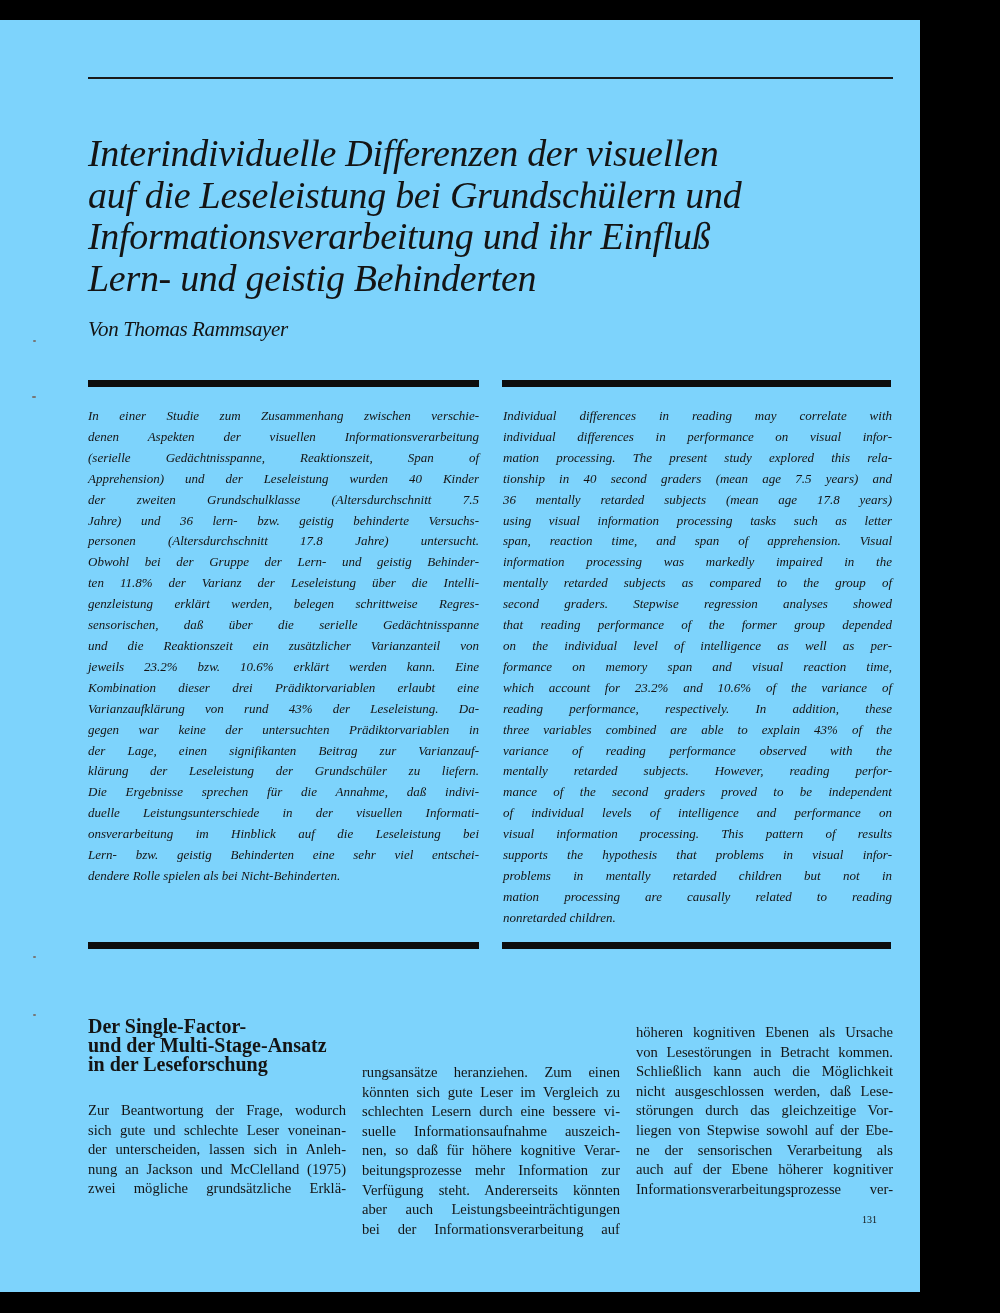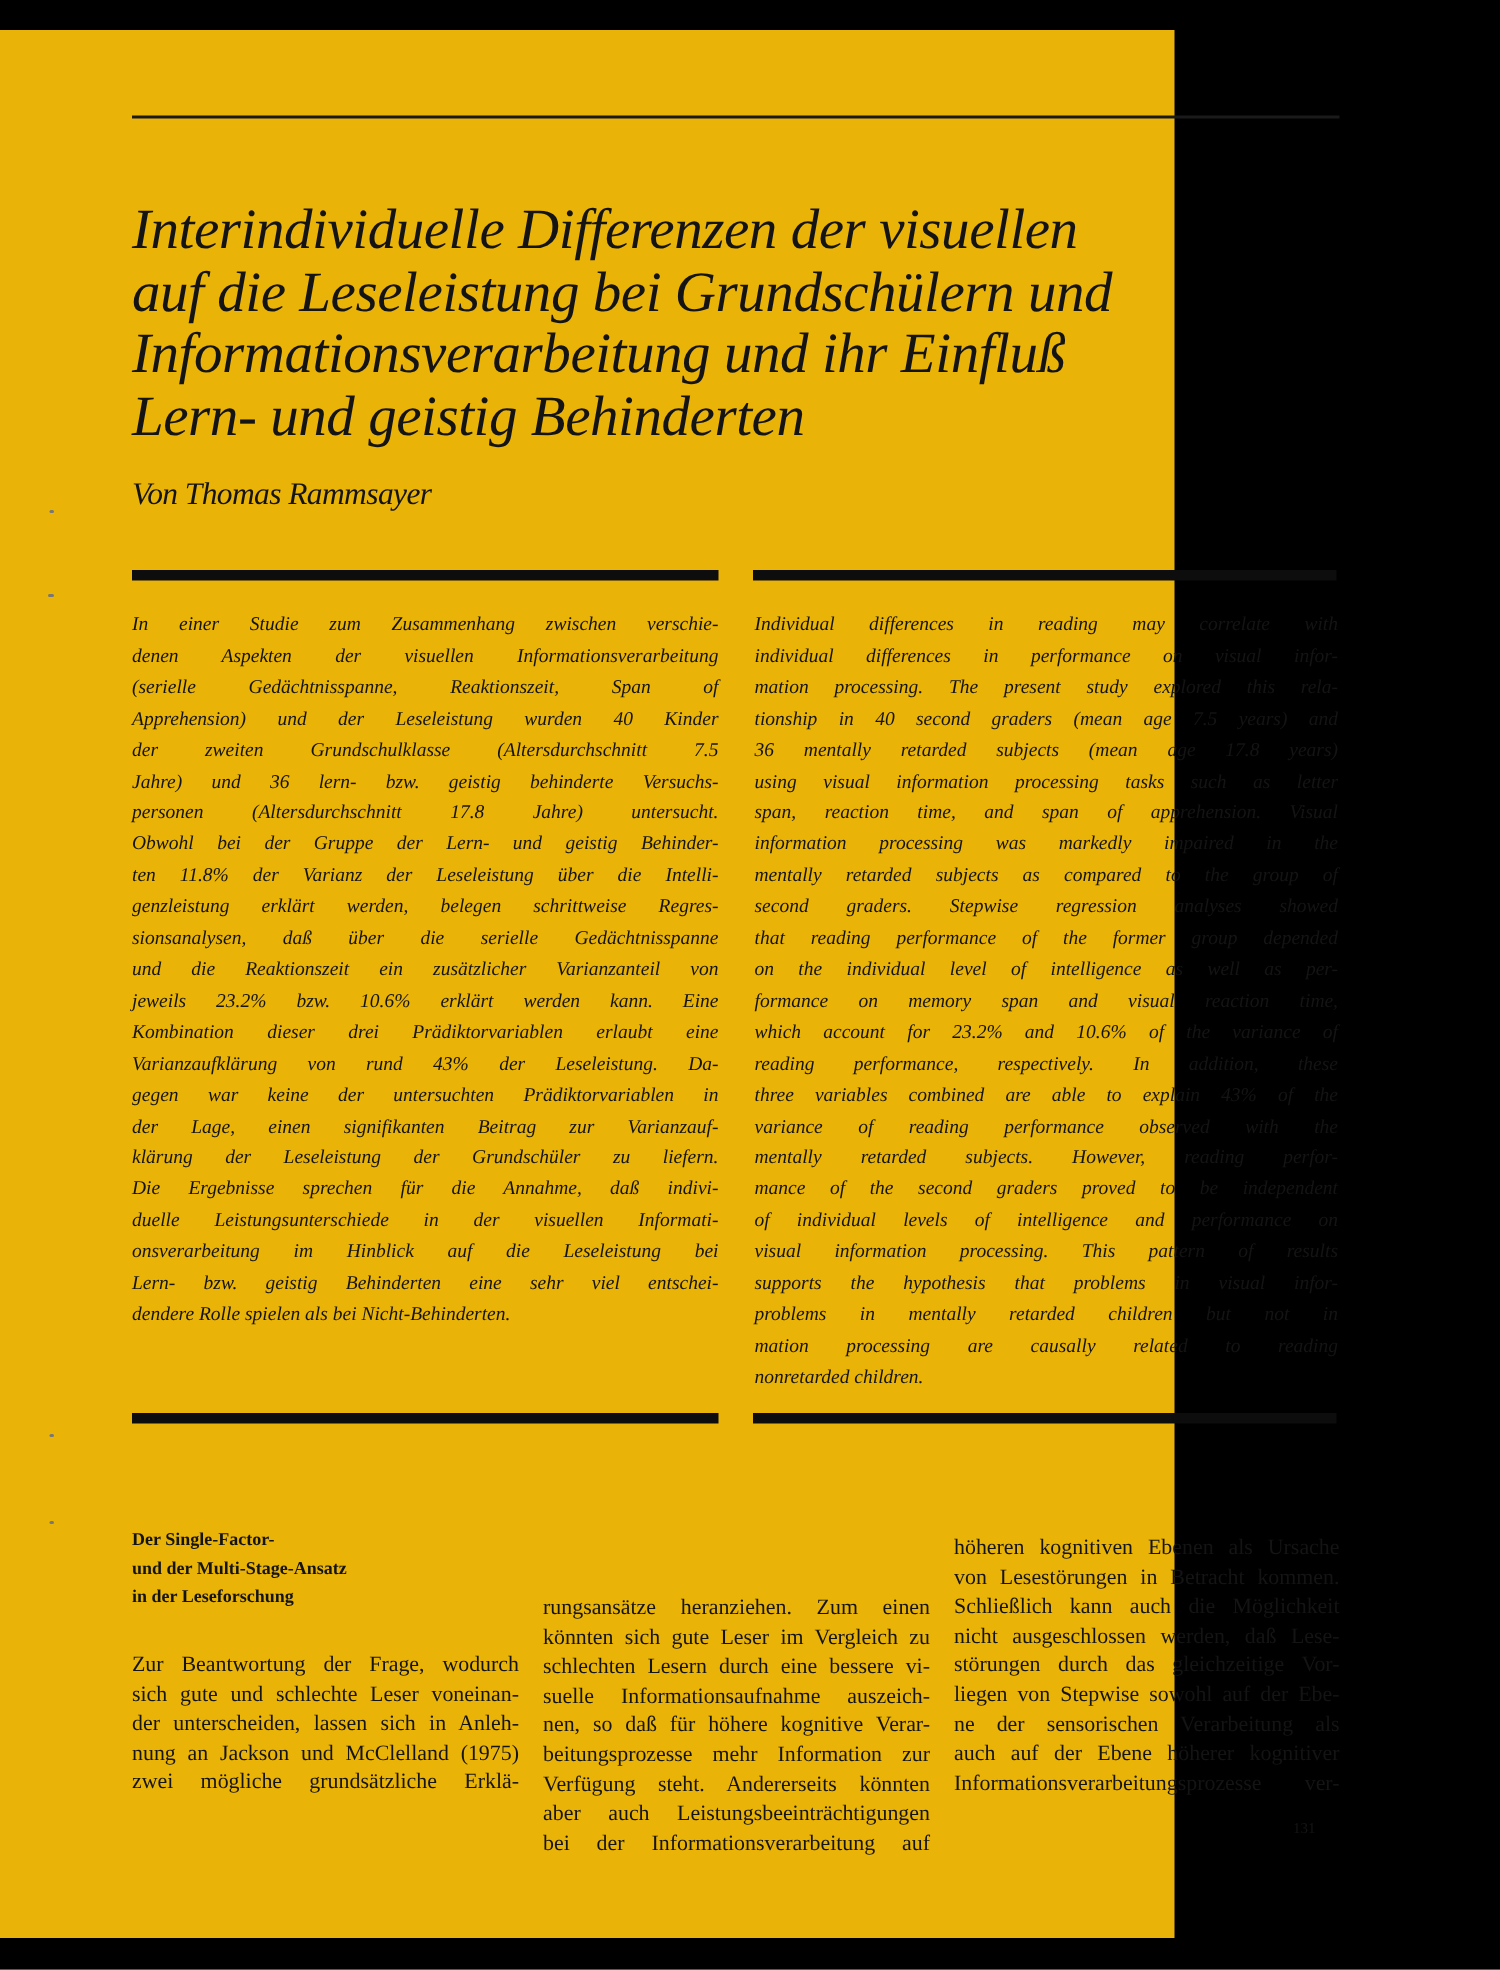--- a/index.html
+++ b/index.html
@@ -1,35 +1,35 @@
 <!DOCTYPE html>
 <html><head>
 <meta charset="utf-8">
 <style>
   html, body { margin:0; padding:0; }
   body { width:1000px; height:1313px; background:#000; position:relative; overflow:hidden; }
   .page {
-    position:absolute; left:0; top:20px; width:783px; height:1272px;
-    background:#eab308;
+    position:absolute; left:0; top:20px; width:920px; height:1272px;
+    background:#7dd3fc;
     font-family:"Liberation Serif", "DejaVu Serif", serif; color:#141414;
   }
   .hair-rule { position:absolute; left:88px; top:57px; width:805px; height:2px; background:#1a1a1a; }
   .title {
     position:absolute; left:88px; top:113px; width:800px;
     font-style:italic; font-size:38px; line-height:41.5px; letter-spacing:-0.3px; margin:0; font-weight:normal;
   }
   .author { position:absolute; left:88px; top:297px; font-style:italic; font-size:21px; letter-spacing:-0.4px; }
   .thick { position:absolute; height:7px; background:#0d0d0d; }
   .abstract {
     position:absolute; font-style:italic; font-size:13px; line-height:20.9px;
     text-align:justify; margin:0; hyphens:manual;
   }
   .abstract .ln { display:block; text-align:justify; text-align-last:justify; white-space:nowrap; }
   .abstract .ln.last { text-align-last:left; }
-  .sec-head { position:absolute; left:88px; top:997px; font-weight:bold; font-size:12px; line-height:19px; margin:0; }
+  .sec-head { position:absolute; left:88px; top:997px; font-weight:bold; font-size:20px; line-height:19px; margin:0; }
   .col3 { position:absolute; font-size:14.6px; line-height:19.6px; margin:0; }
   .col3 .ln { display:block; text-align:justify; text-align-last:justify; white-space:nowrap; }
   .footer-journal { position:absolute; left:88px; top:1194px; font-size:14.5px; letter-spacing:-0.3px; }
   .footer-page { position:absolute; left:862px; top:1194px; font-size:10px; }
   .speck { position:absolute; width:4px; height:2px; background:#777; border-radius:1px; }
 </style>
 </head>
 <body>
 
 <div class="page">
@@ -51,21 +51,21 @@
       <span class="ln">In einer Studie zum Zusammenhang zwischen verschie-</span>
       <span class="ln">denen Aspekten der visuellen Informationsverarbeitung</span>
       <span class="ln">(serielle Gedächtnisspanne, Reaktionszeit, Span of</span>
       <span class="ln">Apprehension) und der Leseleistung wurden 40 Kinder</span>
       <span class="ln">der zweiten Grundschulklasse (Altersdurchschnitt 7.5</span>
       <span class="ln">Jahre) und 36 lern- bzw. geistig behinderte Versuchs-</span>
       <span class="ln">personen (Altersdurchschnitt 17.8 Jahre) untersucht.</span>
       <span class="ln">Obwohl bei der Gruppe der Lern- und geistig Behinder-</span>
       <span class="ln">ten 11.8% der Varianz der Leseleistung über die Intelli-</span>
       <span class="ln">genzleistung erklärt werden, belegen schrittweise Regres-</span>
-      <span class="ln">sionsanalysen, daß über die serielle Gedächtnisspanne</span>
+      <span class="ln">sensorischen, daß über die serielle Gedächtnisspanne</span>
       <span class="ln">und die Reaktionszeit ein zusätzlicher Varianzanteil von</span>
       <span class="ln">jeweils 23.2% bzw. 10.6% erklärt werden kann. Eine</span>
       <span class="ln">Kombination dieser drei Prädiktorvariablen erlaubt eine</span>
       <span class="ln">Varianzaufklärung von rund 43% der Leseleistung. Da-</span>
       <span class="ln">gegen war keine der untersuchten Prädiktorvariablen in</span>
       <span class="ln">der Lage, einen signifikanten Beitrag zur Varianzauf-</span>
       <span class="ln">klärung der Leseleistung der Grundschüler zu liefern.</span>
       <span class="ln">Die Ergebnisse sprechen für die Annahme, daß indivi-</span>
       <span class="ln">duelle Leistungsunterschiede in der visuellen Informati-</span>
       <span class="ln">onsverarbeitung im Hinblick auf die Leseleistung bei</span>

